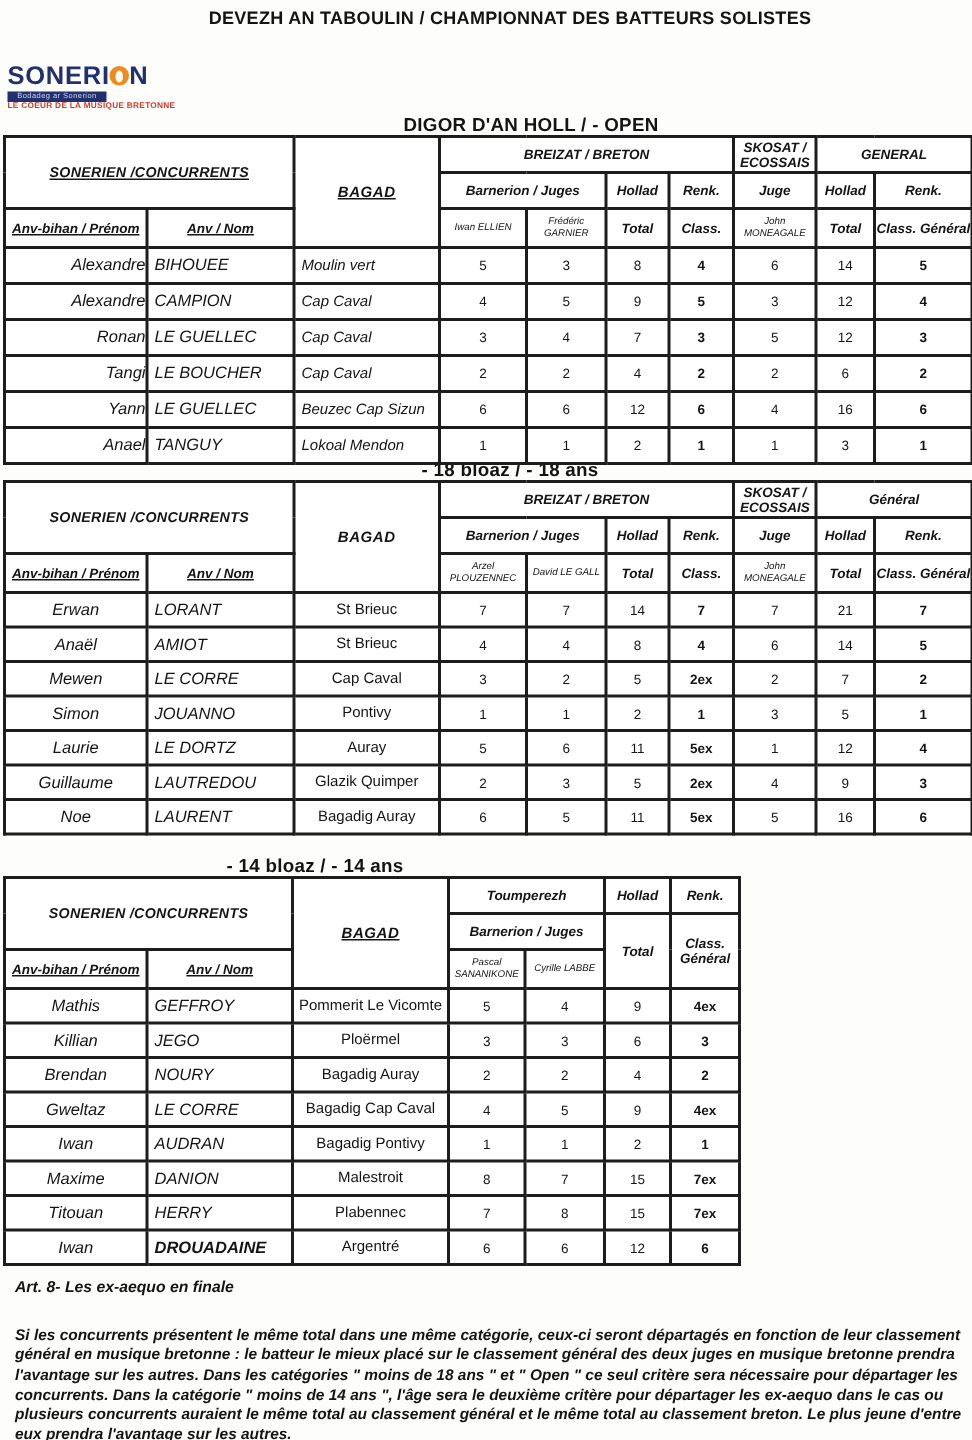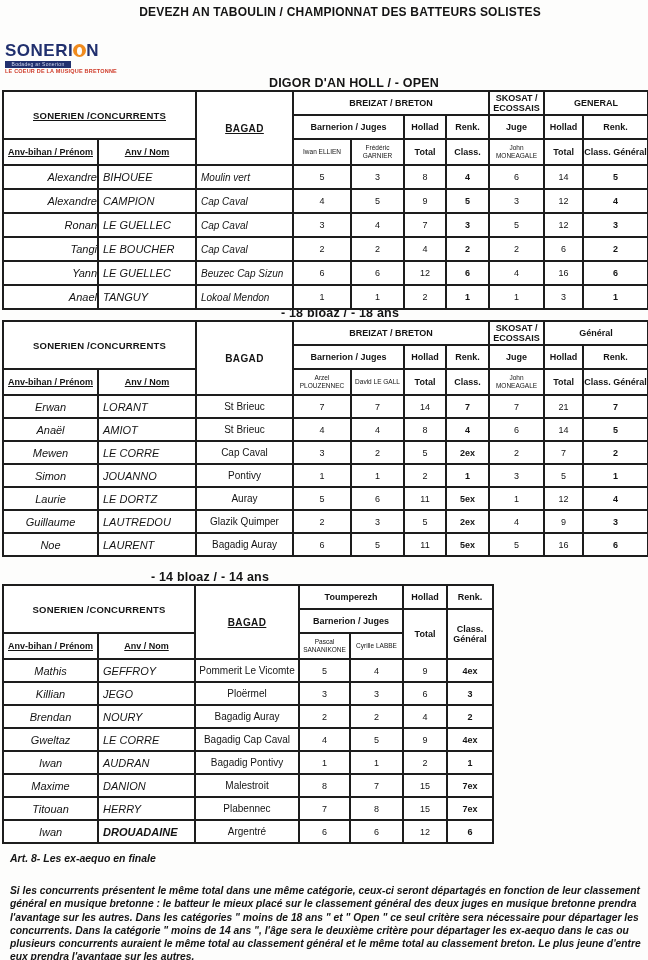--- a/index.html
+++ b/index.html
@@ -20,21 +20,21 @@
   .cap1{top:76px;left:30px;width:648px;}
   .cap2{top:306px;left:0;width:680px;}
   .cap3{top:570px;left:0;width:420px;}
 
   
   table{border-collapse:collapse;table-layout:fixed;position:absolute;left:2px;background:#fff;}
   .t1{top:90px;width:645px;}
   .t2{top:320px;width:645px;}
   .t3{top:584px;width:490px;}
   th,td{border:2px solid #1d1d1d;padding:0;overflow:hidden;}
-  th{font-weight:bold;}
+  th{font-weight:bold;font-style:italic;}
   tr.hr1{height:24px;} tr.hr2{height:24px;} tr.hr3{height:26px;}
   .t1 tbody tr{height:24px;} .t2 tbody tr{height:23px;} .t3 tbody tr{height:23px;}
   th.grp{font-size:9px;text-align:center;}
   th.conc{font-size:9.5px;text-align:center;letter-spacing:.2px;margin-top:29px;}
   th.bagadh{font-size:10px;text-align:center;letter-spacing:.4px;}
   th.colh{font-size:9px;text-align:center;}
   th.colh2{font-size:9px;text-align:center;line-height:10px;}
   th.judge{font-size:6.5px;font-weight:normal;text-align:center;line-height:8px;}
   th.u{text-decoration:underline;}
   td.num{text-align:center;font-size:9px;}

